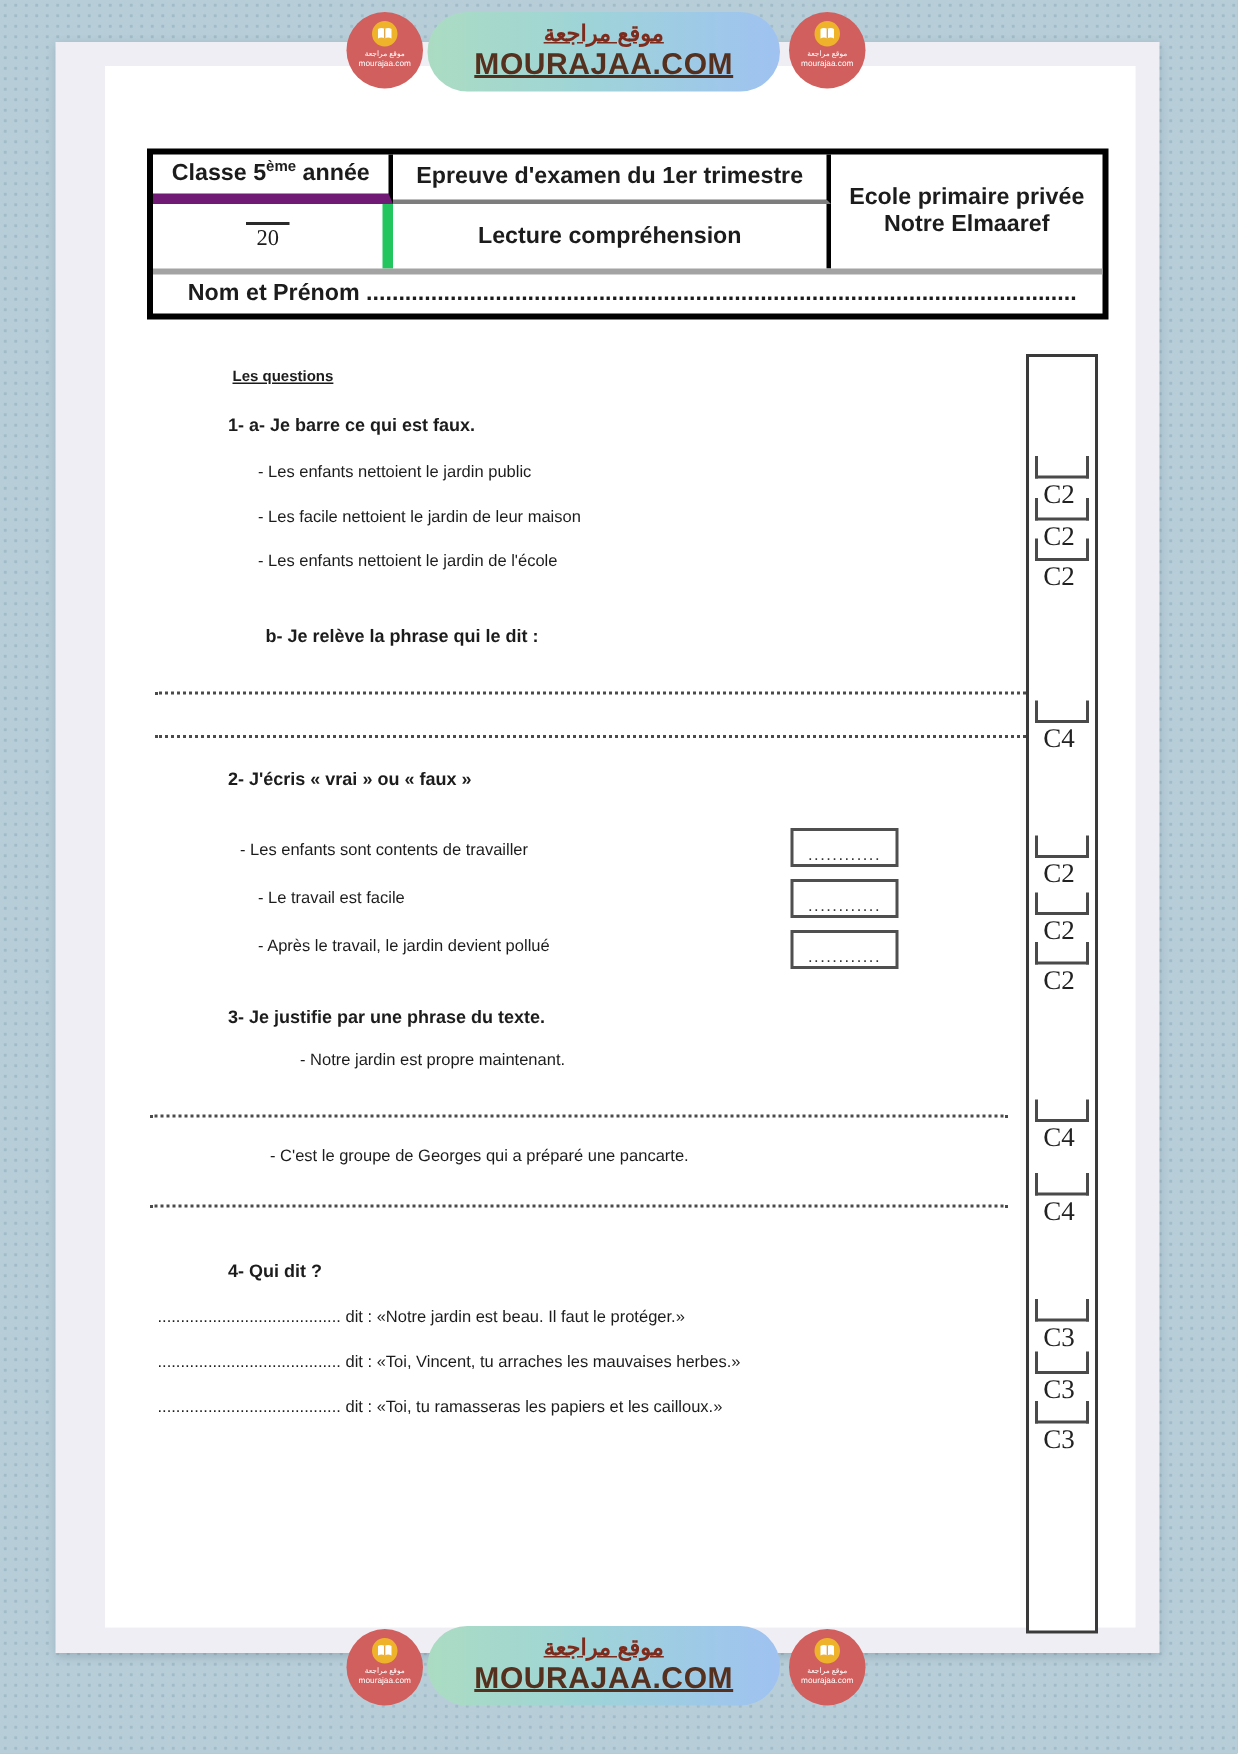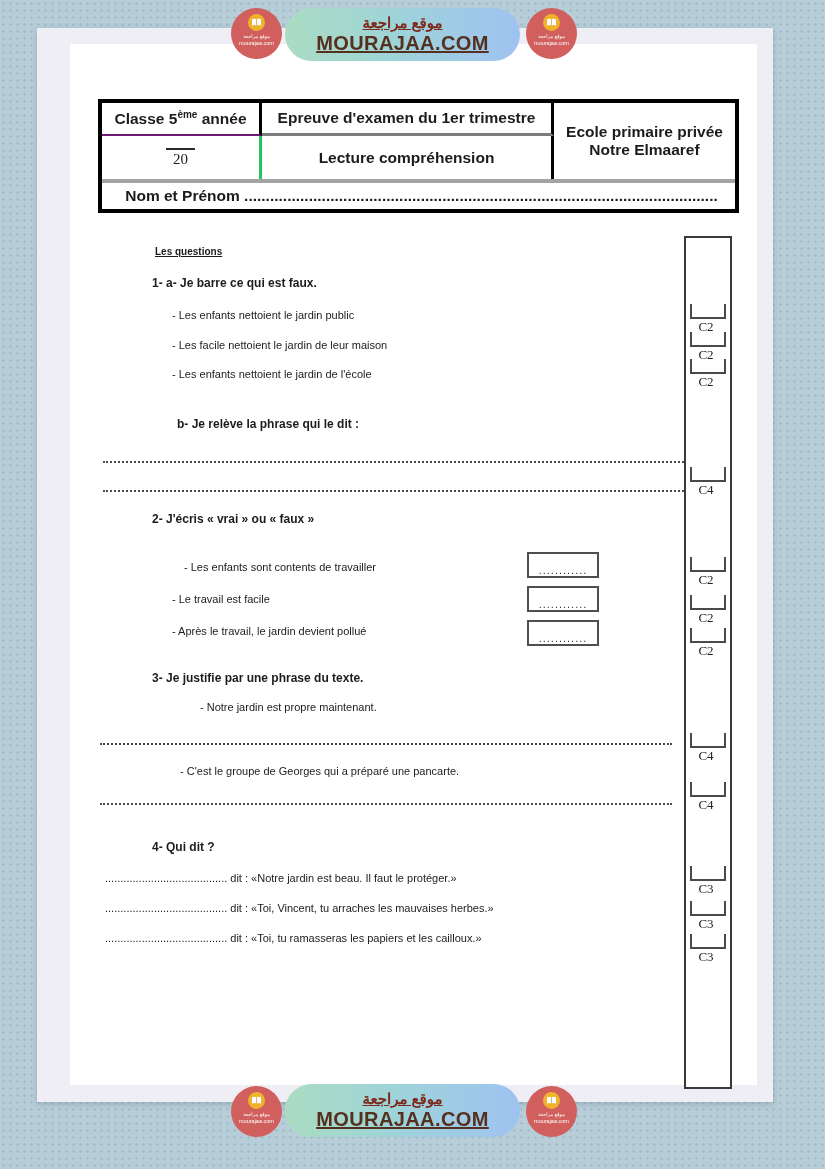--- a/index.html
+++ b/index.html
@@ -22,24 +22,24 @@
     display:flex;flex-direction:column;align-items:center;color:#fff;text-align:center;}
   .logo-yellow{width:17px;height:17px;border-radius:50%;background:#efb32b;margin-top:6px;
     display:flex;align-items:center;justify-content:center;}
   .logo-t1{font-size:5px;line-height:1.4;margin-top:2px;}
   .logo-t2{font-size:5.5px;line-height:1.1;}
 
   
   .htable{position:absolute;left:98px;top:99px;width:633px;border:4px solid #000;background:#fff;
     display:grid;grid-template-columns:160px 292px 1fr;grid-template-rows:33px 43px 30px;}
   .htable .cell{display:flex;align-items:center;justify-content:center;font-weight:bold;font-size:15.5px;}
-  .c-classe{grid-row:1;grid-column:1;border-right:3px solid #000;border-bottom:2px solid #701a75;}
+  .c-classe{grid-row:1;grid-column:1;border-right:3px solid #000;border-bottom:7px solid #701a75;}
   .c-epreuve{grid-row:1;grid-column:2;border-right:3px solid #000;border-bottom:3px solid #7d7d7d;}
   .c-ecole{grid-row:1/3;grid-column:3;flex-direction:column;justify-content:space-around;padding:3px 0;}
-  .c-score{grid-row:2;grid-column:1;border-right:3px solid #22c55e;}
+  .c-score{grid-row:2;grid-column:1;border-right:7px solid #22c55e;}
   .c-matiere{grid-row:2;grid-column:2;border-right:3px solid #000;}
   .c-nom{grid-row:3;grid-column:1/4;border-top:4px solid #a3a3a3;justify-content:flex-start;
     padding-left:6px;white-space:nowrap;overflow:hidden;}
   .sup{vertical-align:super;font-size:10px;}
   .score-20{font-family:"Liberation Serif",serif;font-weight:normal;font-size:15px;
     border-top:2px solid #2a2a2a;padding:1px 7px 0 7px;}
 
   
   .abs{position:absolute;}
   .q-title{font-size:10px;font-weight:bold;text-decoration:underline;}
@@ -48,21 +48,21 @@
   .dotline{border-bottom:2.2px dotted #4a4a4a;height:0;}
   .ansbox{position:absolute;width:68px;height:22px;border:2.5px solid #4f4f4f;background:#fff;
     display:flex;align-items:flex-end;justify-content:center;font-size:11px;color:#333;
     letter-spacing:1px;overflow:hidden;}
 
   
   .ccol{position:absolute;left:684px;top:236px;width:44px;height:849px;border:2px solid #3a3a3a;background:#fff;}
   .cbox{position:absolute;left:690px;width:32px;height:13px;
     border-left:2px solid #4a4a4a;border-right:2px solid #4a4a4a;border-bottom:2px solid #4a4a4a;}
   .clabel{position:absolute;left:684px;width:44px;text-align:center;
-    font-family:"Liberation Serif",serif;font-size:13px;color:#222;}
+    font-family:"Liberation Serif",serif;font-size:18px;color:#222;}
 </style>
 </head>
 <body>
 
 <div id="screen">
 
   <div class="page-outer"></div>
   <div class="page-inner"></div>
 
   <div class="logo" style="left:231px;top:8px;">
@@ -117,21 +117,21 @@
   <div class="abs q-head" style="left:152px;top:276px;">1- a- Je barre ce qui est faux.</div>
   <div class="abs q-item" style="left:172px;top:309px;">- Les enfants nettoient le jardin public</div>
   <div class="abs q-item" style="left:172px;top:339px;">- Les facile nettoient le jardin de leur maison</div>
   <div class="abs q-item" style="left:172px;top:368px;">- Les enfants nettoient le jardin de l'école</div>
 
   <div class="abs q-head" style="left:177px;top:417px;">b- Je relève la phrase qui le dit :</div>
   <div class="abs dotline" style="left:103px;top:461px;width:585px;"></div>
   <div class="abs dotline" style="left:103px;top:490px;width:585px;"></div>
 
   <div class="abs q-head" style="left:152px;top:512px;">2- J'écris « vrai » ou « faux »</div>
-  <div class="abs q-item" style="left:184px;top:561px;">- Les enfants sont contents de travailler</div>
+  <div class="abs q-item" style="left:160px;top:561px;">- Les enfants sont contents de travailler</div>
   <div class="abs q-item" style="left:172px;top:593px;">- Le travail est facile</div>
   <div class="abs q-item" style="left:172px;top:625px;">- Après le travail, le jardin devient pollué</div>
   <div class="ansbox" style="left:527px;top:552px;">
       <span>............</span>
     </div>
   <div class="ansbox" style="left:527px;top:586px;">
       <span>............</span>
     </div>
   <div class="ansbox" style="left:527px;top:620px;">
       <span>............</span>

